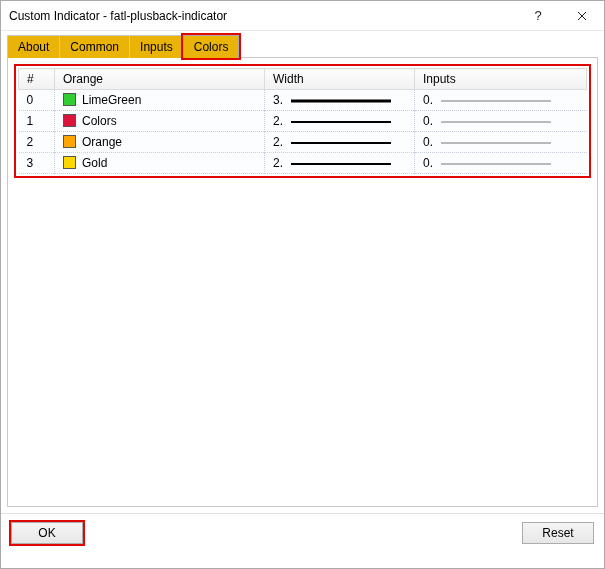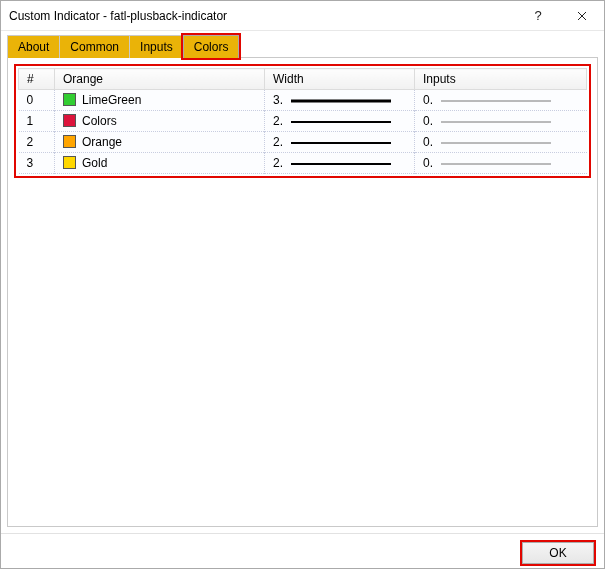--- a/index.html
+++ b/index.html
@@ -109,23 +109,23 @@
     margin-right: 6px;
     vertical-align: -2px;
   }
   .line-sample {
     display: inline-block;
     vertical-align: middle;
     margin-left: 8px;
   }
   .footer {
     display: flex;
-    justify-content: flex-end;
+    justify-content: space-between;
     gap: 6px;
-    padding: 8px 10px 4px 10px;
+    padding: 8px 10px 24px 10px;
     border-top: 1px solid #e2e2e2;
   }
   .btn {
     min-width: 72px;
     height: 22px;
     background: linear-gradient(#f5f5f5,#e7e7e7);
     border: 1px solid #acacac;
     font-family: inherit;
     font-size: 12px;
     padding: 0 10px;
@@ -213,13 +213,14 @@
                 </svg></td>
             </tr>
           </tbody>
       </table>
     </div>
   </div>
 </div>
 
 <div class="footer">
   <button class="btn btn-highlight">OK</button>
+  <button class="btn">Reset</button>
 </div>
 
 </body></html>

